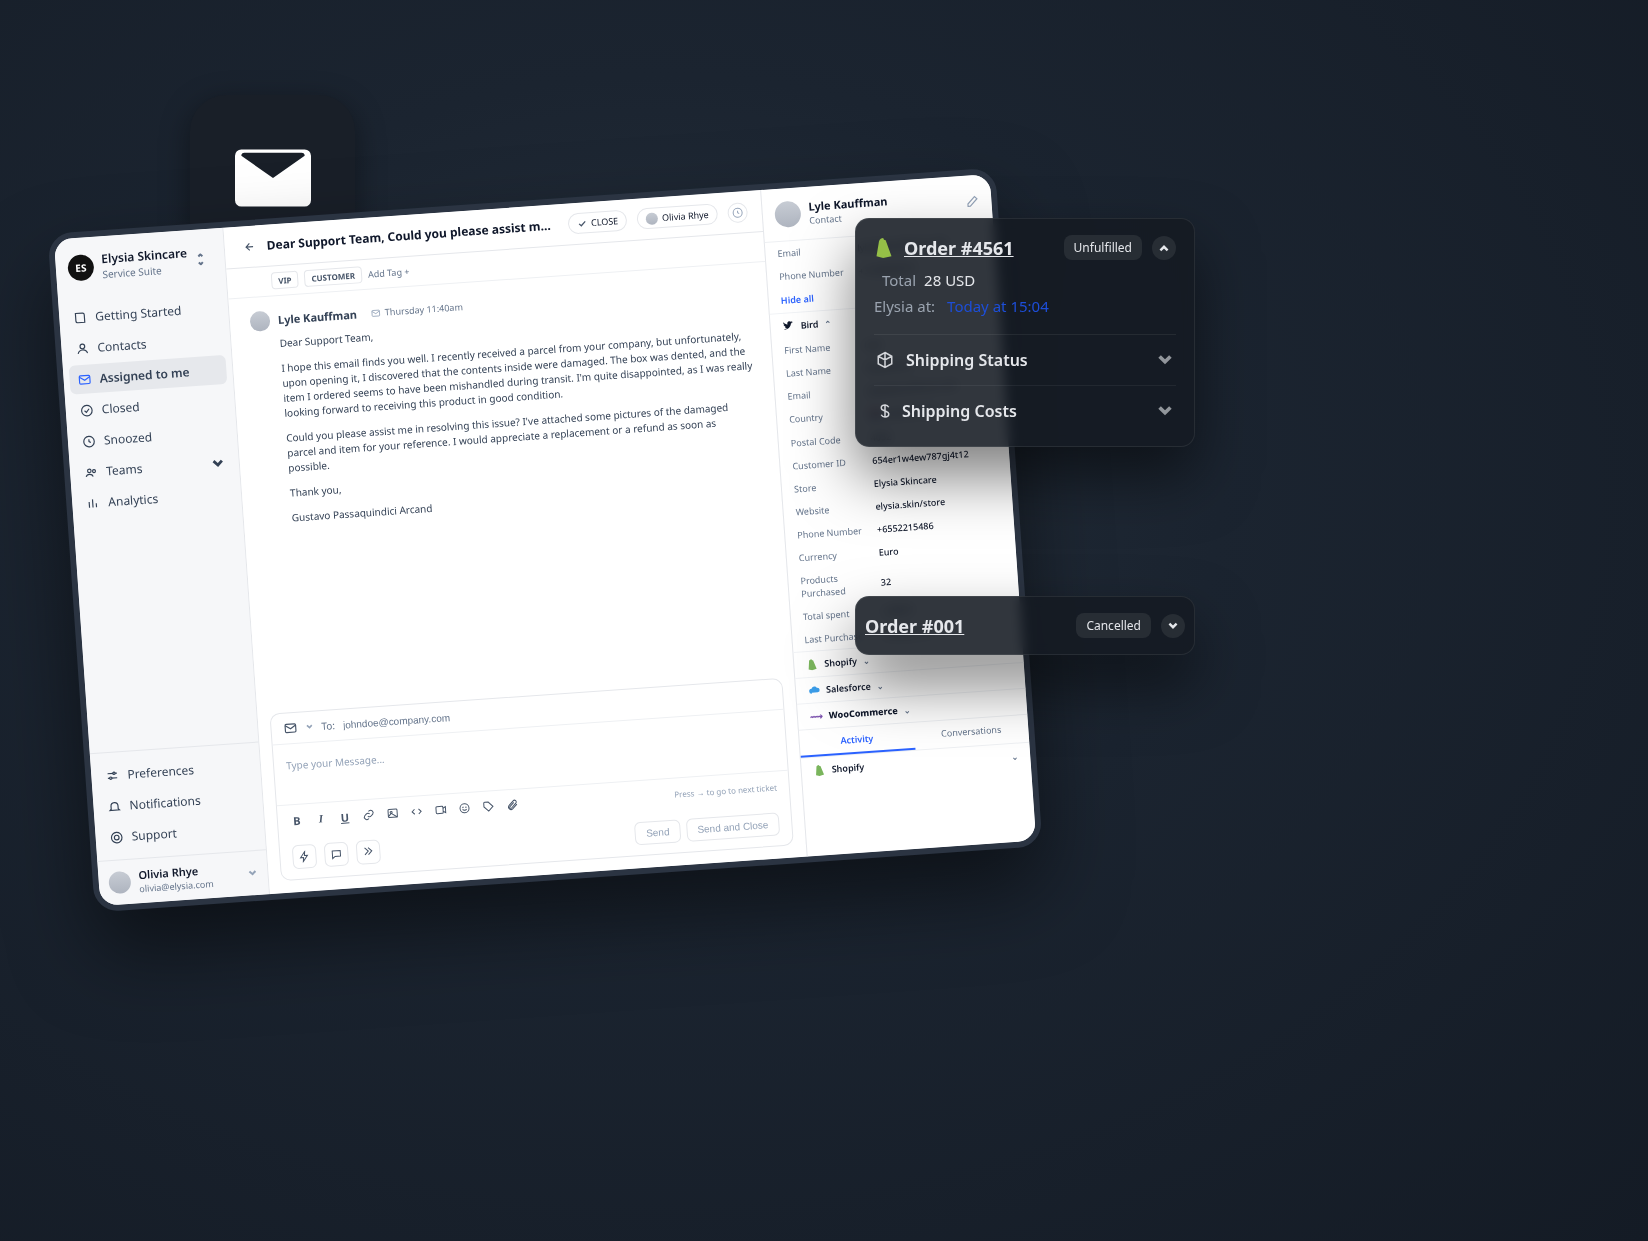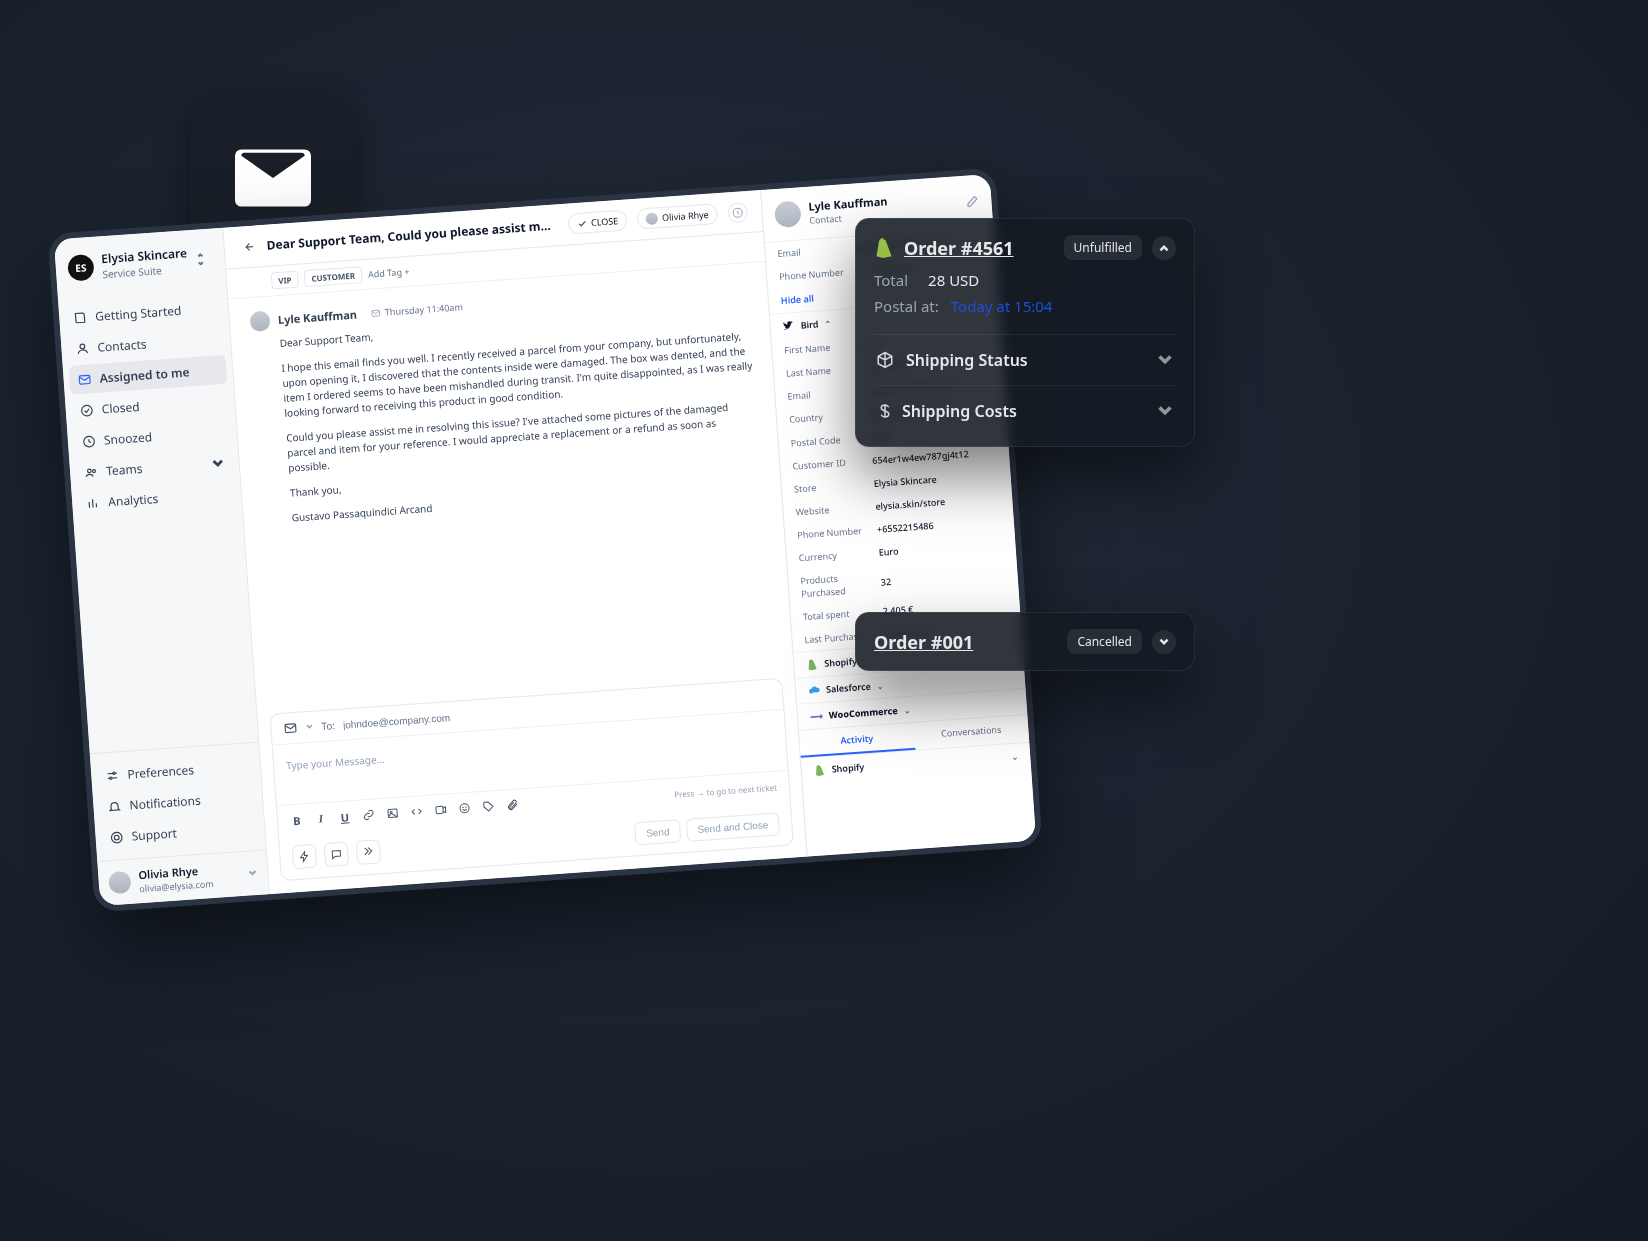--- a/index.html
+++ b/index.html
@@ -109,32 +109,32 @@
     border:1px solid rgba(255,255,255,.08);
     border-radius:14px; color:#e5e7eb; padding:16px 18px 10px;
     box-shadow:0 30px 60px rgba(0,0,0,.5);
     font-size:14px;
   }
   .oc-head { display:flex; align-items:center; gap:10px; }
   .shopify-ico { width:20px; height:20px; border-radius:4px; display:flex; align-items:center; justify-content:center; }
   .oc-title { font-size:18px; font-weight:700; flex:1;text-decoration:underline; }
   .oc-chev { width:24px; height:24px; border-radius:999px; background:rgba(255,255,255,.08); display:flex; align-items:center; justify-content:center; cursor:pointer;}
   .badge-dark { font-size:12px; padding:4px 10px; border-radius:8px; background:rgba(255,255,255,.08);}
-  .oc-row { display:flex; gap:20px; margin-top:10px; font-size:15px; }
+  .oc-row { display:flex; gap:8px; margin-top:10px; font-size:15px;margin-left:8px; }
   .oc-row .k { color:#9aa3af; }
   .oc-row .v { font-weight:400; }
   .oc-created { margin-top:6px; display:flex; gap:12px; color:#9aa3af; font-size:15px;}
   .oc-sections { margin-top:18px; border-top:1px solid rgba(255,255,255,.07); }
   .oc-sec { display:flex; align-items:center; gap:12px; padding:14px 2px; border-bottom:1px solid rgba(255,255,255,.06); cursor:pointer; font-size:16px; font-weight:600;}
   .oc-sec:last-child { border-bottom:none;gap:8px; }
   .oc-sec svg { width:18px; height:18px; opacity:.9; }
   .oc-sec .chev { margin-left:auto; opacity:.6; }
 
   .order-card.second {
-    left:855px; top:612px; padding:16px 18px;
+    left:855px; top:596px; padding:16px 9px;
   }
   .order-card.second .oc-title { font-size:18px; }
 
   svg { display:block; }
 </style>
 </head>
 <body>
 
 <div class="rounded-bg"></div>
 
@@ -524,21 +524,21 @@
       <svg width="12" height="12" viewBox="0 0 10 10" stroke="#e5e7eb" fill="none" stroke-width="2">
           <path d="M2 7l3-3 3 3"></path>
         </svg>
     </div>
   </div>
   <div class="oc-row">
     <span class="k">Total</span>
     <span class="v">28 USD</span>
   </div>
   <div class="oc-created">
-    <span>Postal at:</span>
+    <span>Elysia at:</span>
     <span style="color:#1d4ed8">Today at 15:04</span>
   </div>
 
   <div class="oc-sections">
     <div class="oc-sec">
       <svg viewBox="0 0 24 24" stroke="#e5e7eb" fill="none" stroke-width="2">
           <path d="M12 2l9 5v10l-9 5-9-5V7l9-5zm0 0v20M3 7l9 5 9-5"></path>
         </svg>
       <span>Shipping Status</span>
       <svg class="chev" width="14" height="14" viewBox="0 0 10 10" stroke="#e5e7eb" fill="none" stroke-width="2">

